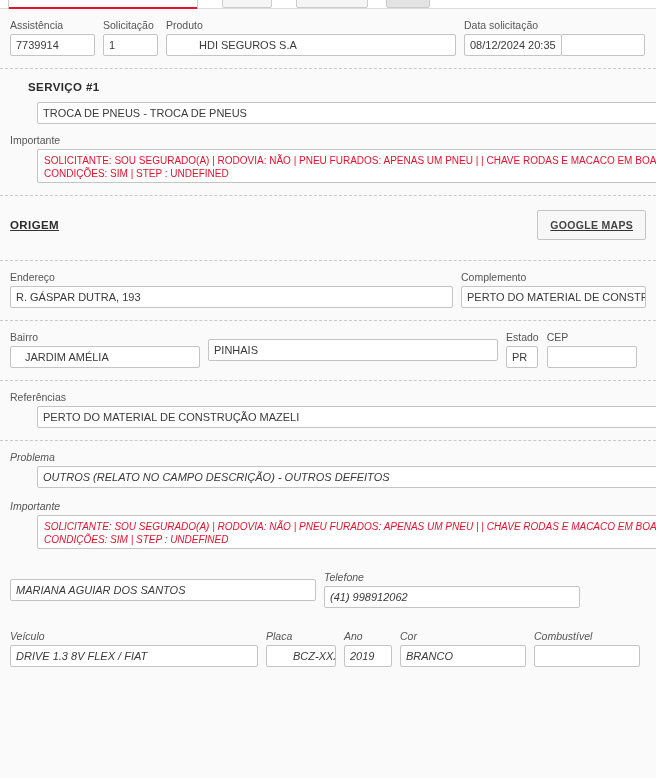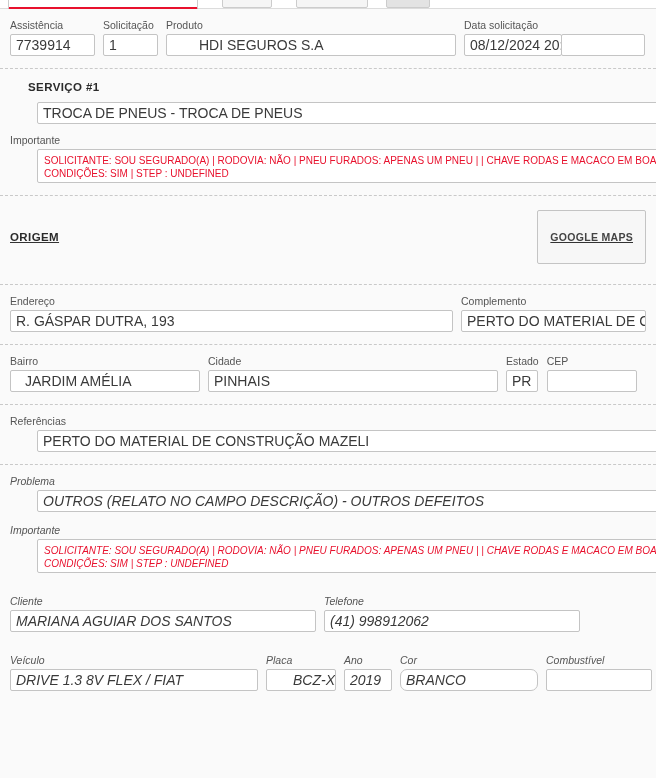--- a/index.html
+++ b/index.html
@@ -79,21 +79,21 @@
     line-height: 12px;
     font-family: "Liberation Sans", sans-serif;
   }
   .inp {
     box-sizing: border-box;
     height: 22px;
     border: 1px solid #c4c4c4;
     background: #ffffff;
     border-radius: 2px;
     padding: 0 5px;
-    font-size: 14px;
+    font-size: 11px;
     color: #3a3a3a;
     font-family: "Liberation Sans", sans-serif;
     line-height: 20px;
     white-space: nowrap;
     overflow: hidden;
   }
 
   .section-title {
     font-size: 11.5px;
     font-weight: bold;
@@ -136,21 +136,21 @@
   }
   .btn-maps {
     box-sizing: border-box;
     border: 1px solid #c4c4c4;
     background: #f7f7f7;
     border-radius: 2px;
     font-size: 10.5px;
     font-weight: bold;
     color: #444444;
     letter-spacing: 0.3px;
-    padding: 20px 12px;
+    padding: 8px 12px;
     cursor: pointer;
     font-family: "Liberation Sans", sans-serif;
   }
 
   .w-full { width: 636px; margin-left: 27px; }
 </style>
 </head>
 <body>
 
 <div class="page">
@@ -219,21 +219,20 @@
       </div>
     </div>
 
     <div class="section">
       <div class="row">
         <div class="field">
           <label class="flabel">Bairro</label>
           <div class="inp" style="width:190px;padding-left:14px;">JARDIM AMÉLIA</div>
         </div>
         <div class="field">
-          <label class="flabel">Cidade</label>
           <div class="inp" style="width:290px;">PINHAIS</div>
         </div>
         <div class="field">
           <label class="flabel">Estado</label>
           <div class="inp" style="width:32px;">PR</div>
         </div>
         <div class="field">
           <label class="flabel">CEP</label>
           <div class="inp" style="width:90px;"></div>
         </div>
@@ -256,21 +255,20 @@
       <div class="flabel">Importante</div>
       <div class="imp-box w-full">
         <span>SOLICITANTE: SOU SEGURADO(A) | RODOVIA: NÃO | PNEU FURADOS: APENAS UM PNEU |   | CHAVE RODAS E MACACO EM BOAS CONDIÇÕES: SIM | STEP : UNDEFINED</span>
         <span class="resize-grip"></span>
       </div>
     </div>
 
     <div class="section nodash">
       <div class="row">
         <div class="field">
-          <label class="flabel">Cliente</label>
           <div class="inp" style="width:306px;">MARIANA AGUIAR DOS SANTOS</div>
         </div>
         <div class="field">
           <label class="flabel">Telefone</label>
           <div class="inp" style="width:256px;">(41) 998912062</div>
         </div>
       </div>
     </div>
 
     <div class="section nodash">
@@ -282,21 +280,21 @@
         <div class="field">
           <label class="flabel">Placa</label>
           <div class="inp" style="width:70px;padding-left:26px;">BCZ-XXXX</div>
         </div>
         <div class="field">
           <label class="flabel">Ano</label>
           <div class="inp" style="width:48px;">2019</div>
         </div>
         <div class="field">
           <label class="flabel">Cor</label>
-          <div class="inp" style="width:138px;border-radius:7px;">BRANCO</div>
+          <div class="inp" style="width:126px;">BRANCO</div>
         </div>
         <div class="field">
           <label class="flabel">Combustível</label>
           <div class="inp" style="width:106px;"></div>
         </div>
       </div>
     </div>
 
   </div>
 </div>

